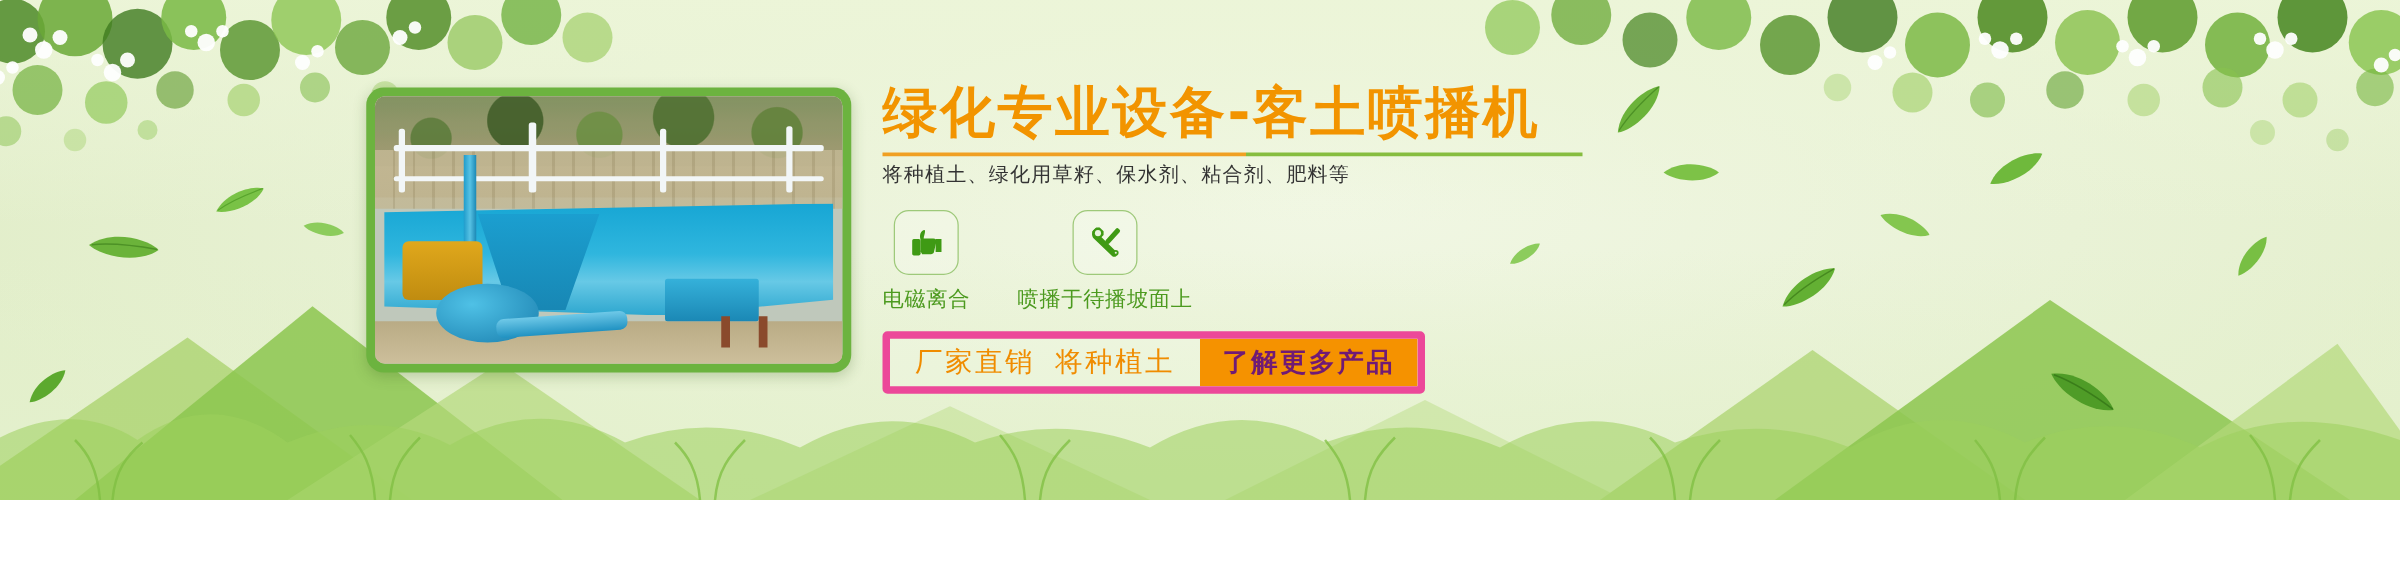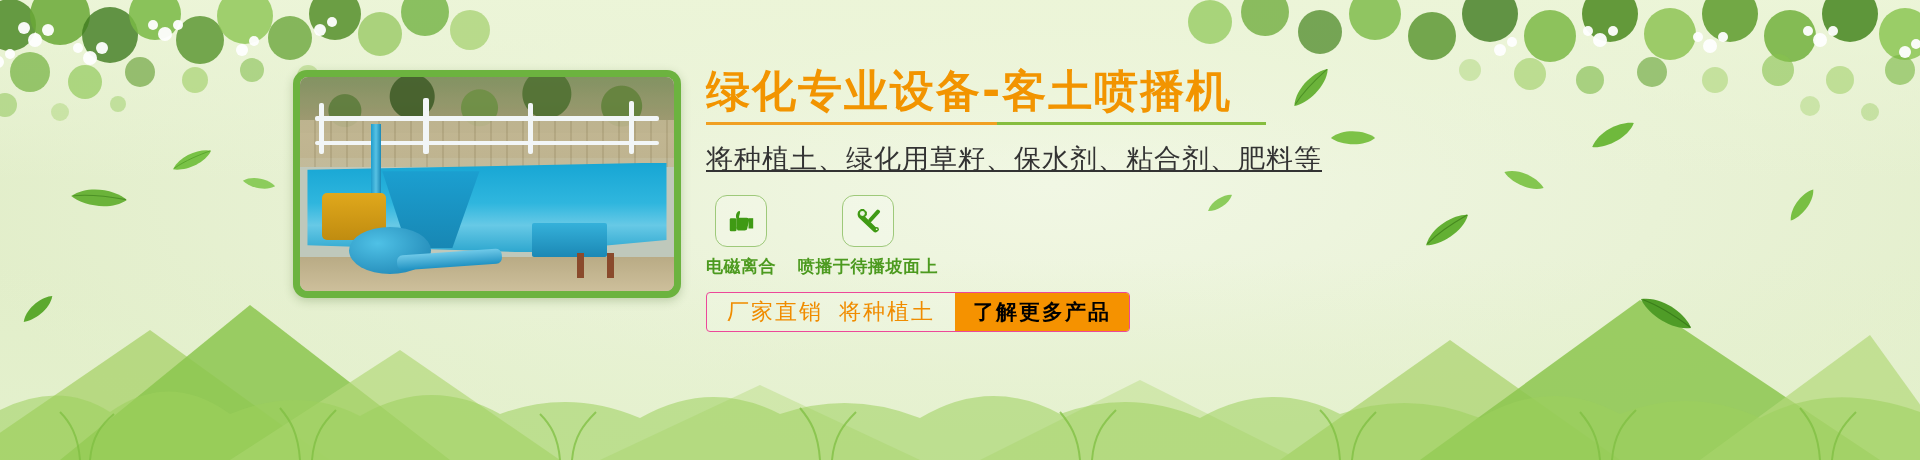--- a/index.html
+++ b/index.html
@@ -4,21 +4,21 @@
 <title>绿化专业设备-客土喷播机</title>
 <style>
   html, body {
     margin: 0;
     padding: 0;
     background: #ffffff;
   }
   #banner {
     position: relative;
     width: 1920px;
-    height: 460px;
+    height: 400px;
     overflow: hidden;
     font-family: "DejaVu Sans", "Liberation Sans", sans-serif;
     background: #eaf3d8;
   }
 
   
   .bg-base {
     position: absolute; inset: 0;
     background:
       radial-gradient(ellipse 1100px 420px at 55% 40%, #f1f7e4 0%, #e9f2d6 55%, #e2eeca 100%);
@@ -151,36 +151,34 @@
     color: #f29400;
     white-space: nowrap;
   }
   .rule {
     margin-top: 7px;
     height: 3px;
     width: 560px;
     background: linear-gradient(to right, #f0a023 0 52%, #86bd3f 52% 100%);
   }
   .sub {
-    margin-top: 15px;
-    font-size: 27px;
+    margin-top: 4px;
+    font-size: 16px;
     line-height: 1.42;
     color: #333333;
     letter-spacing: 1px;
-    text-decoration: underline;
   }
   .sub div { white-space: nowrap; }
 
   
   .features {
     margin-top: 16px;
     display: flex;
     align-items: center;
-    gap: 0px;
-    font-weight: bold;
+    gap: 16px;
   }
   .feature {
     display: flex;
     flex-direction: column;
     align-items: center;
     margin-right: 22px;
   }
   .feature-badge {
     width: 52px; height: 52px;
     border: 1px solid #9ec97a;
@@ -196,41 +194,41 @@
     color: #4c9a1f;
     letter-spacing: .5px;
     white-space: nowrap;
   }
 
   
   .cta {
     margin-top: 14px;
     display: inline-flex;
     align-items: stretch;
-    border: 1px solid #ec4899;
+    border: 6px solid #ec4899;
     border-radius: 4px;
     overflow: hidden;
     height: 38px;
     background: rgba(255,255,255,0.16);
   }
   .cta-slogan {
     display: flex; align-items: center;
     padding: 0 20px;
     font-size: 22px;
     color: #f08c00;
     letter-spacing: 2px;
     white-space: nowrap;
   }
   .cta-slogan span { margin-right: 16px; }
   .cta-slogan span:last-child { margin-right: 0; }
   .cta-button {
     display: flex; align-items: center; justify-content: center;
     padding: 4px 18px;
     background: #f59200;
-    color: #000000;
+    color: #701a75;
     font-size: 21px;
     font-weight: bold;
     letter-spacing: 2px;
     white-space: nowrap;
     cursor: pointer;
     border: none;
     font-family: inherit;
   }
 </style>
 </head>

